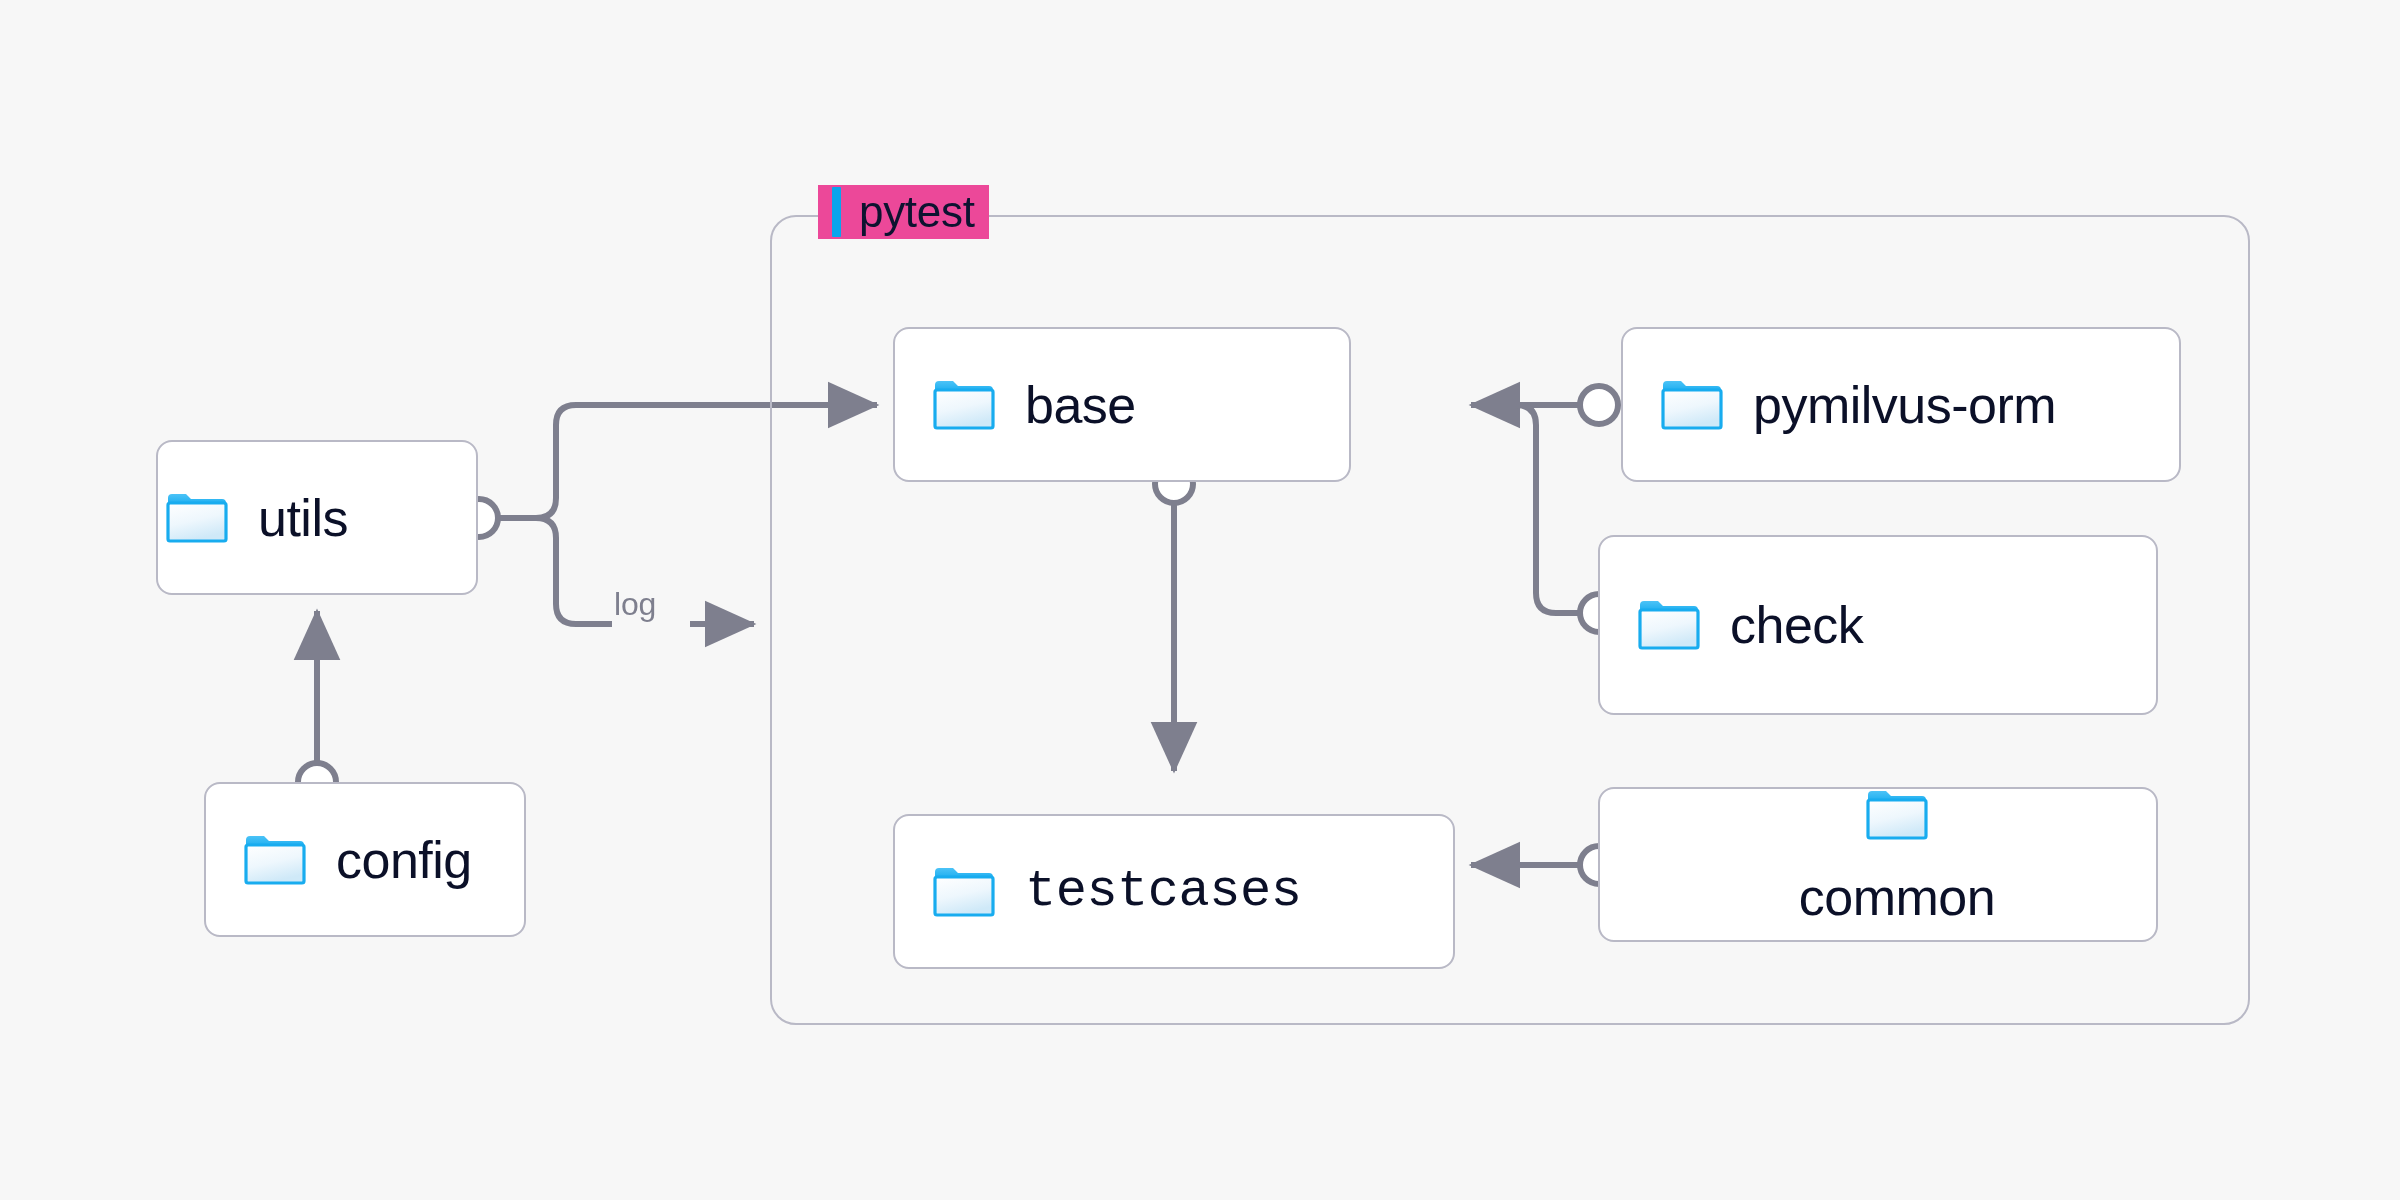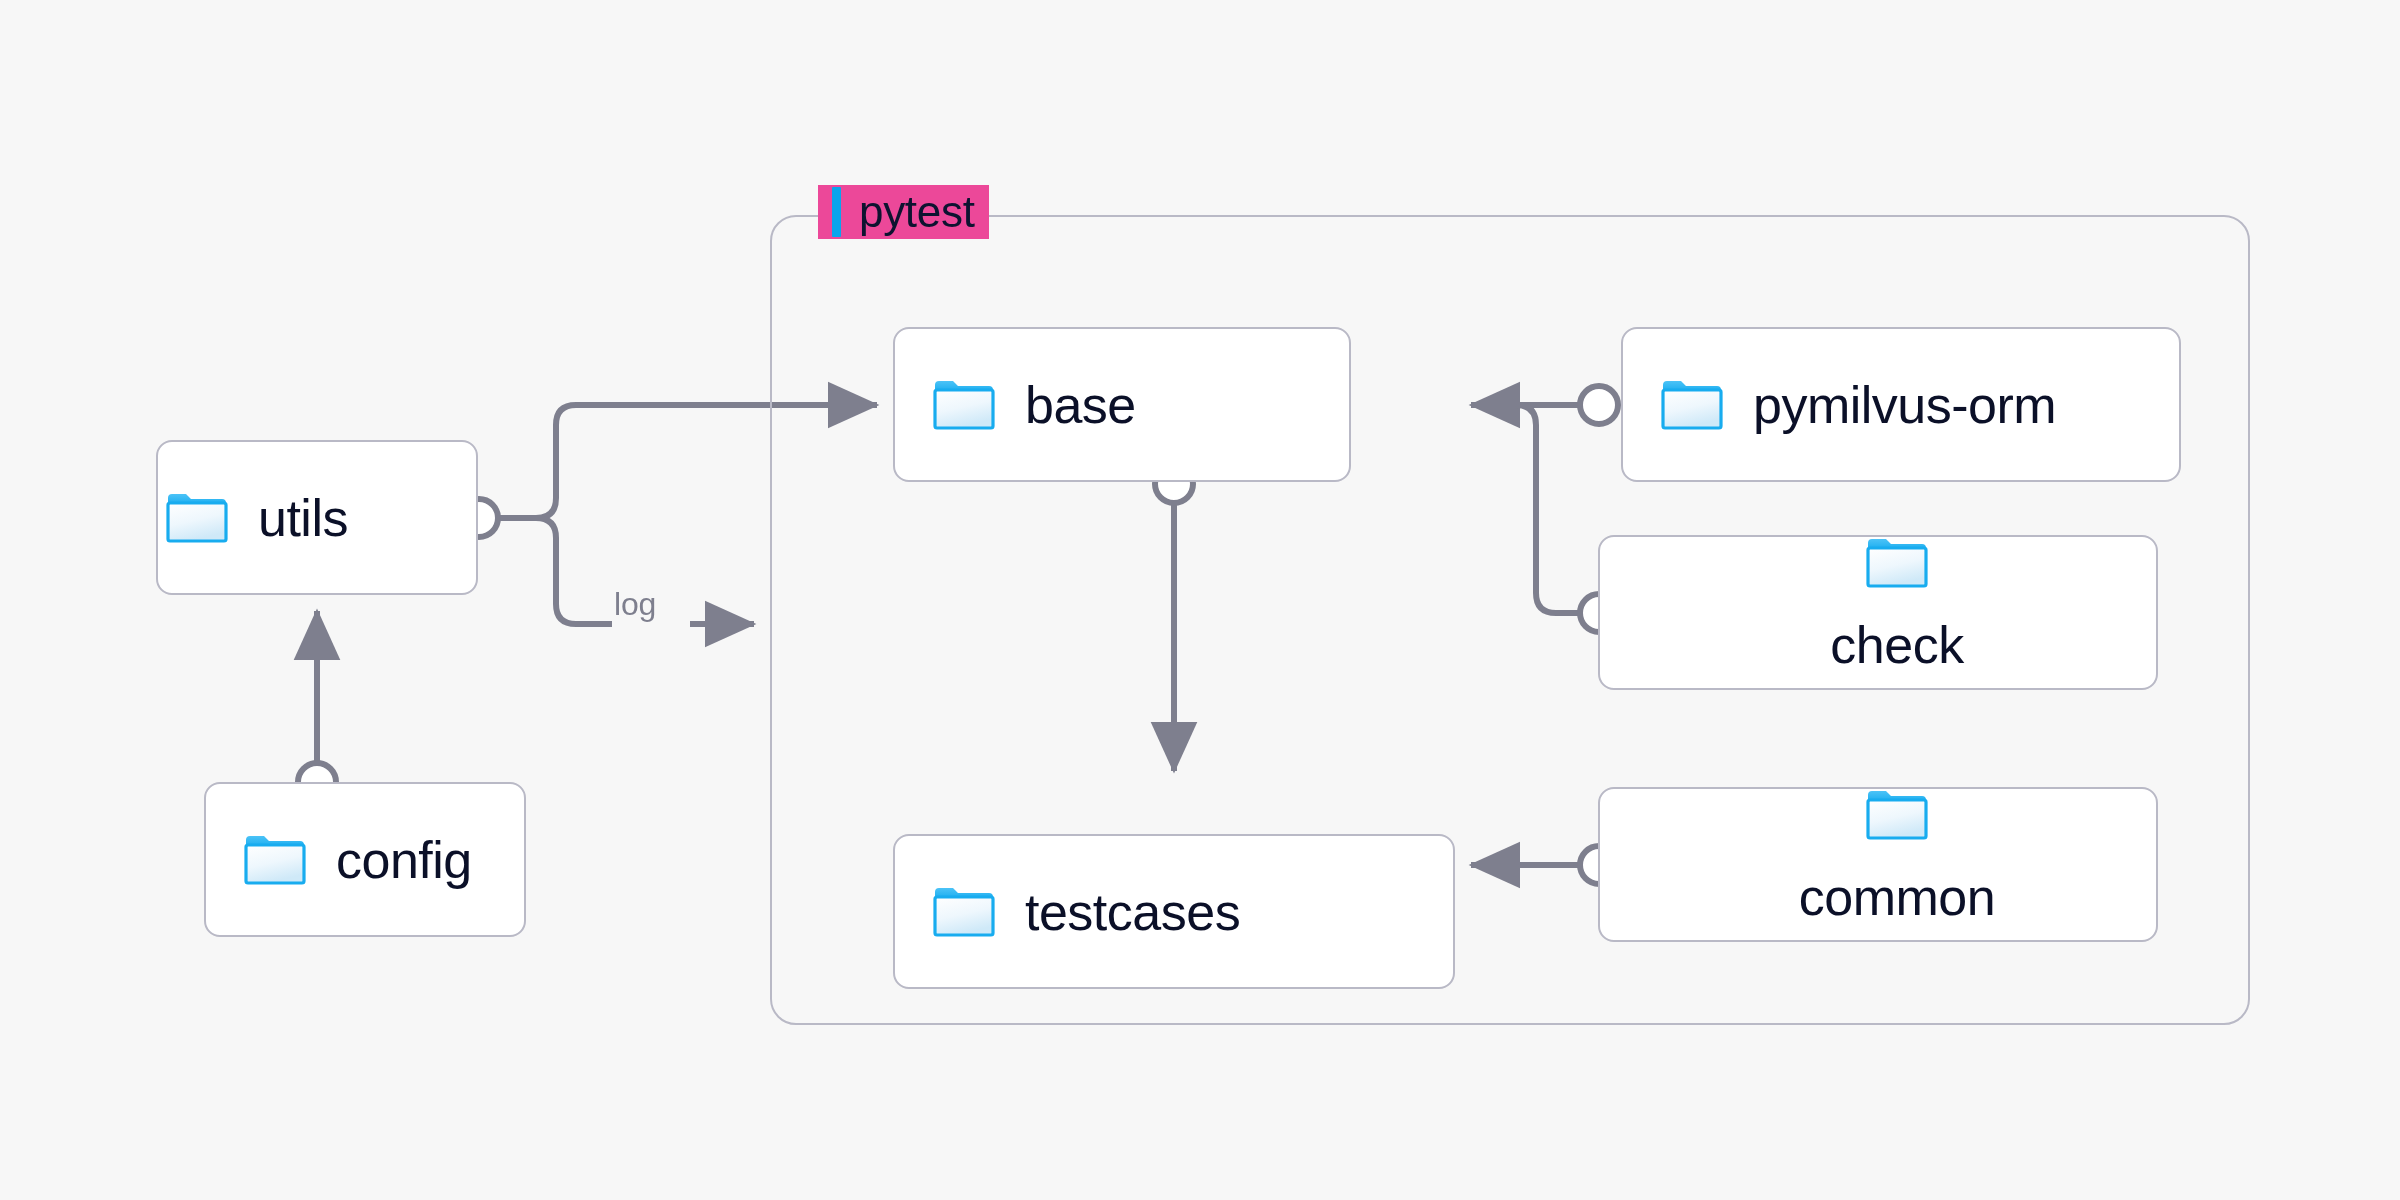--- a/index.html
+++ b/index.html
@@ -179,41 +179,41 @@
   <div class="node" style="left:893px; top:327px; width:458px; height:155px;">
     <span class="folder">
       <svg viewBox="0 0 62 52" width="62" height="52">
         <path d="M2,9 L2,6 Q2,2 6,2 L20,2 L25,7 L56,7 Q60,7 60,11 L60,13 L2,13 Z" fill="url(#folderTabGrad)"></path>
         <rect x="2" y="11" width="58" height="38" rx="2" fill="url(#folderGrad)" stroke="#18acef" stroke-width="3.2"></rect>
       </svg>
     </span>
     <span class="label">base</span>
   </div>
 
-  <div class="node" style="left:893px; top:834px; width:562px; height:155px;">
+  <div class="node" style="left:893px; top:814px; width:562px; height:155px;font-family:Liberation Mono, monospace;">
     <span class="folder">
       <svg viewBox="0 0 62 52" width="62" height="52">
         <path d="M2,9 L2,6 Q2,2 6,2 L20,2 L25,7 L56,7 Q60,7 60,11 L60,13 L2,13 Z" fill="url(#folderTabGrad)"></path>
         <rect x="2" y="11" width="58" height="38" rx="2" fill="url(#folderGrad)" stroke="#18acef" stroke-width="3.2"></rect>
       </svg>
     </span>
     <span class="label">testcases</span>
   </div>
 
   <div class="node" style="left:1598px; top:327px; width:560px; height:155px;margin-left:23px;">
     <span class="folder">
       <svg viewBox="0 0 62 52" width="62" height="52">
         <path d="M2,9 L2,6 Q2,2 6,2 L20,2 L25,7 L56,7 Q60,7 60,11 L60,13 L2,13 Z" fill="url(#folderTabGrad)"></path>
         <rect x="2" y="11" width="58" height="38" rx="2" fill="url(#folderGrad)" stroke="#18acef" stroke-width="3.2"></rect>
       </svg>
     </span>
     <span class="label">pymilvus-orm</span>
   </div>
 
-  <div class="node" style="left:1598px; top:535px; width:560px; height:155px;flex-direction:column;">
+  <div class="node" style="left:1598px; top:535px; width:560px; height:180px;">
     <span class="folder">
       <svg viewBox="0 0 62 52" width="62" height="52">
         <path d="M2,9 L2,6 Q2,2 6,2 L20,2 L25,7 L56,7 Q60,7 60,11 L60,13 L2,13 Z" fill="url(#folderTabGrad)"></path>
         <rect x="2" y="11" width="58" height="38" rx="2" fill="url(#folderGrad)" stroke="#18acef" stroke-width="3.2"></rect>
       </svg>
     </span>
     <span class="label">check</span>
   </div>
 
   <div class="node" style="left:1598px; top:787px; width:560px; height:155px;flex-direction:column;">

